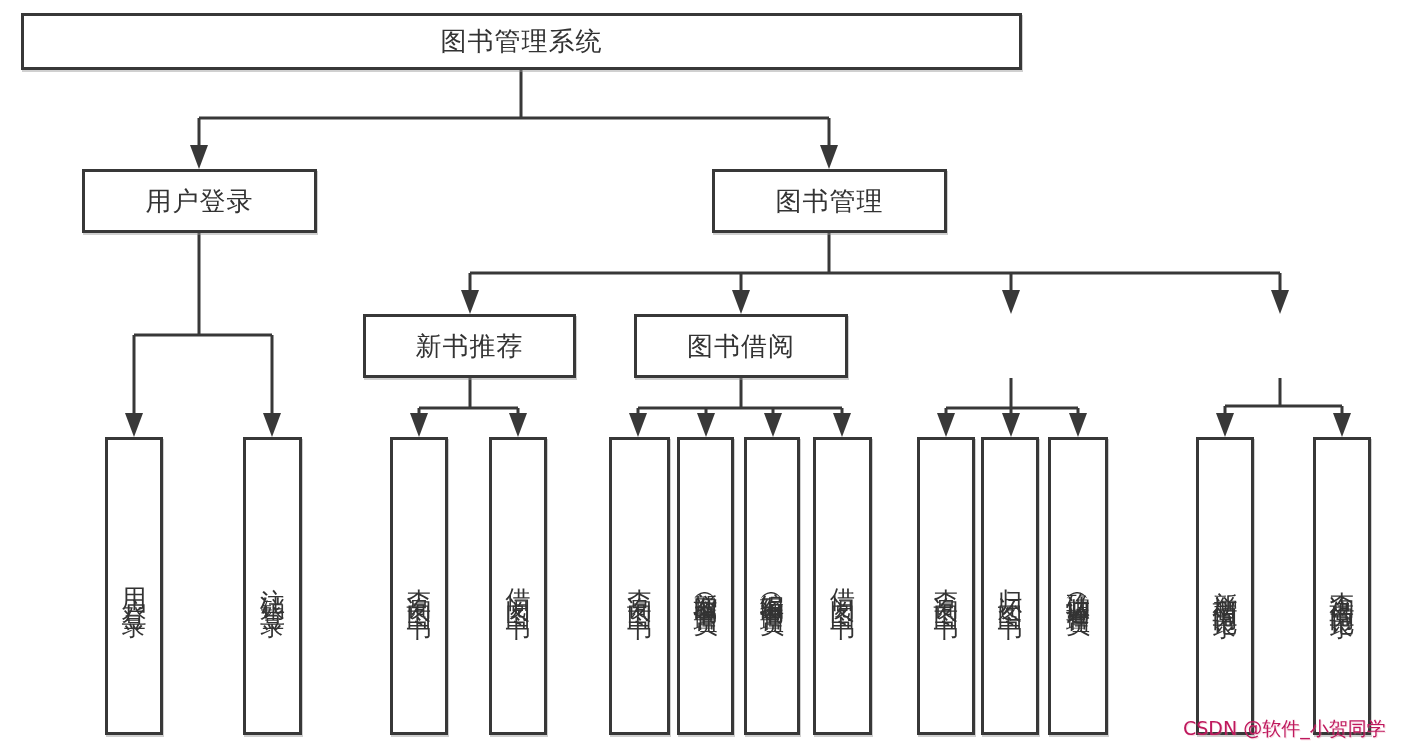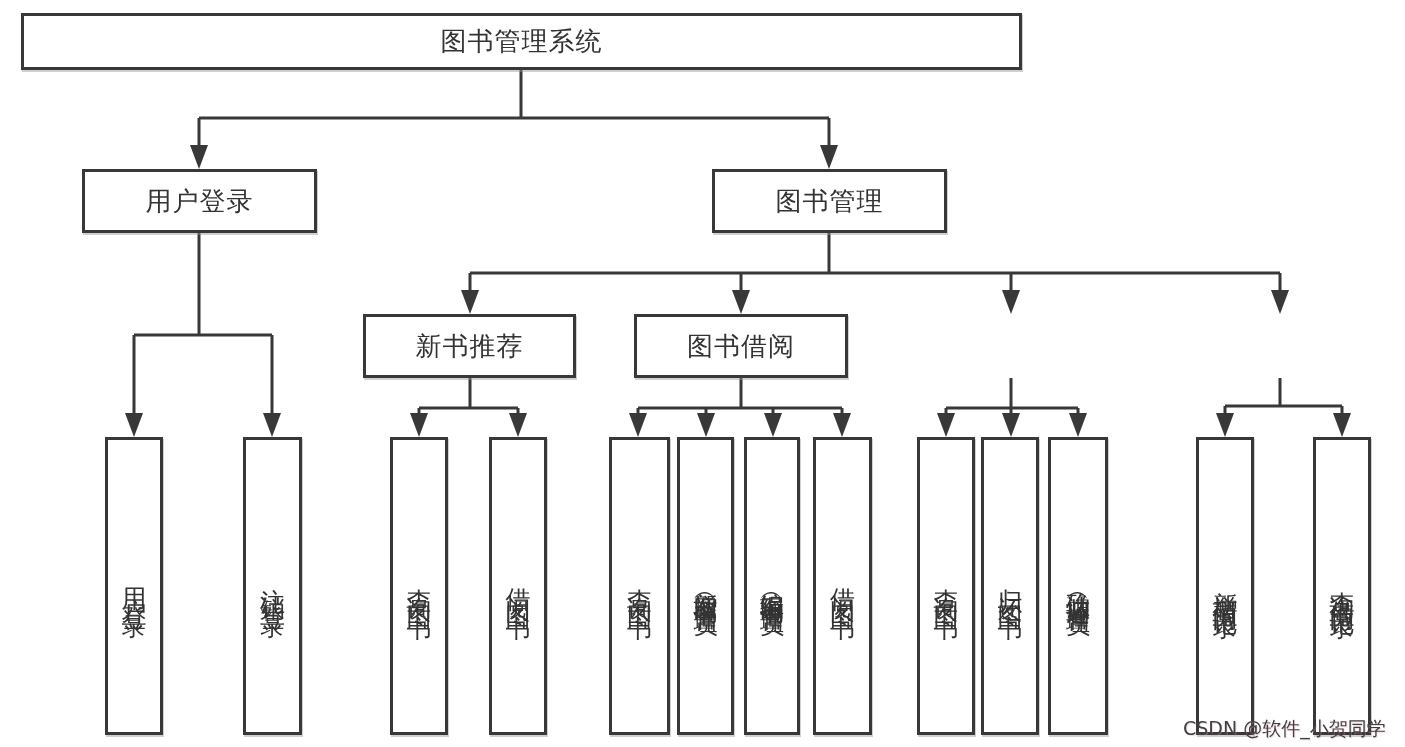--- a/index.html
+++ b/index.html
@@ -16,21 +16,21 @@
   .hlabel{font-size:26px;letter-spacing:1px;white-space:nowrap;}
   .vleaf{top:437px;height:298px;}
   .vtext{
     writing-mode:vertical-rl;text-orientation:mixed;white-space:nowrap;
   }
   .ls4{font-size:25px;letter-spacing:9px;}
   .ls6{font-size:25px;letter-spacing:5px;}
   .ls9{font-size:24px;letter-spacing:3px;}
   #watermark{
     position:absolute;left:1183px;top:716px;width:220px;
-    font-size:19px;color:#404040;white-space:nowrap;
+    font-size:19px;color:#be185d;white-space:nowrap;
     text-shadow:1px 1px 0 rgba(240,150,175,.35);
   }
 </style>
 </head>
 <body>
 
 <div id="stage">
 
   <svg id="connectors" width="1405" height="747" viewBox="0 0 1405 747">
     <g stroke="#383838" stroke-width="3" fill="none">

